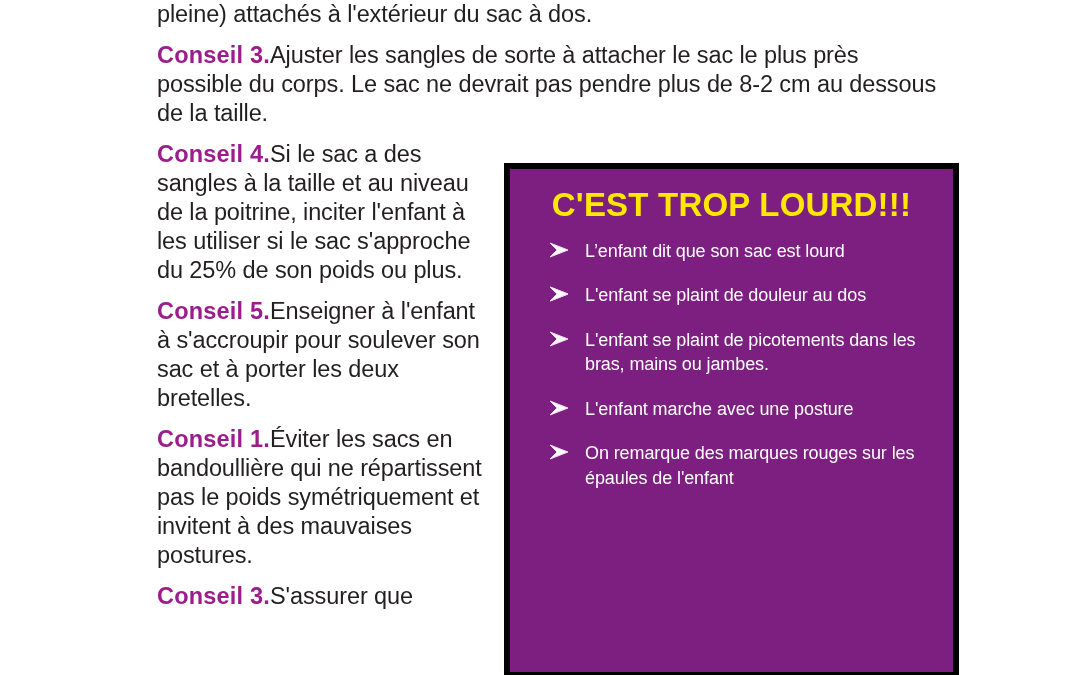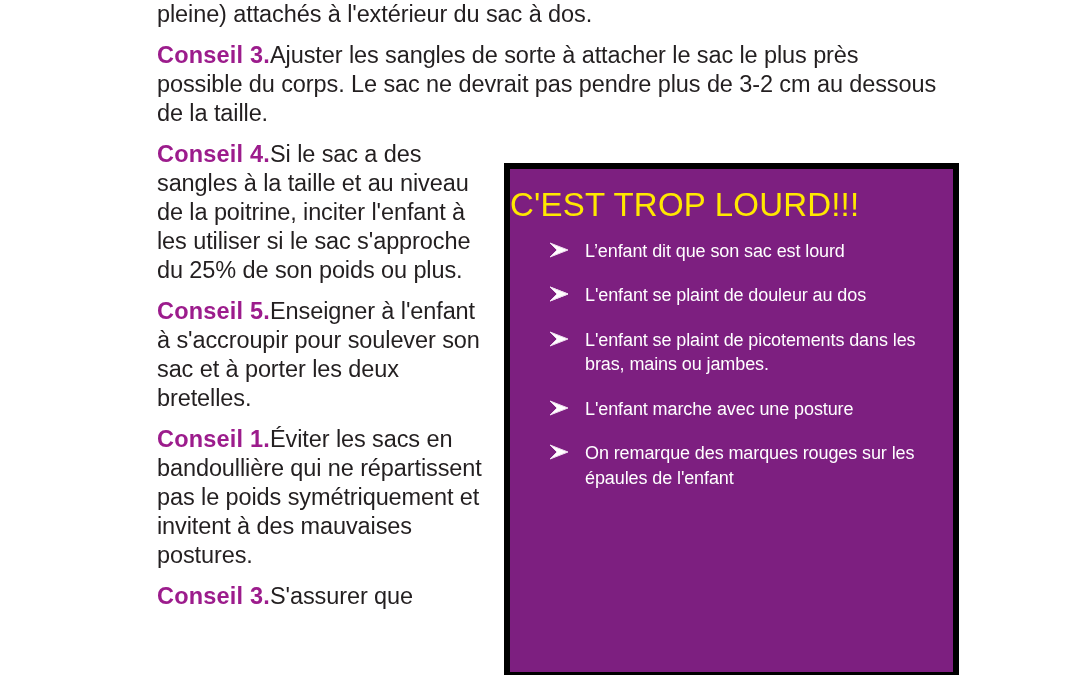--- a/index.html
+++ b/index.html
@@ -62,22 +62,23 @@
     height: 515px;
     background: #7D1F80;
     border: 6px solid #000000;
     box-sizing: border-box;
     overflow: hidden;
   }
 
   #warning-title {
     color: #FFE800;
     font-family: "Liberation Sans", sans-serif;
-    font-weight: normal;
+    font-weight: bold;
     font-size: 33px;
+    text-align: center;
     margin: 19px 0 0 0;
     letter-spacing: 0.2px;
     line-height: 1.05;
   }
 
   #warning-list {
     list-style: none;
     margin: 16px 0 0 0;
     padding: 0 14px 0 38px;
   }
@@ -108,21 +109,21 @@
 
 <div id="page">
 
   <div class="doc-text">
 
     <p class="para">
       <span>(appuyés sur le dos). Éviter les items avec du poids (ex. bouteille d'eau pleine) attachés à l'extérieur du sac à dos.</span>
     </p>
 
     <p class="para">
-      <span class="conseil-label">Conseil 3.</span><span>Ajuster les sangles de sorte à attacher le sac le plus près possible du corps. Le sac ne devrait pas pendre plus de 3-2 cm au dessous de la taille.</span>
+      <span class="conseil-label">Conseil 3.</span><span>Ajuster les sangles de sorte à attacher le sac le plus près possible du corps. Le sac ne devrait pas pendre plus de 8-2 cm au dessous de la taille.</span>
     </p>
 
     <p class="para narrow">
       <span class="conseil-label">Conseil 4.</span><span>Si le sac a des sangles à la taille et au niveau de la poitrine, inciter l'enfant à les utiliser si le sac s'approche du 25% de son poids ou plus.</span>
     </p>
 
     <p class="para narrow">
       <span class="conseil-label">Conseil 5.</span><span>Enseigner à l'enfant à s'accroupir pour soulever son sac et à porter les deux bretelles.</span>
     </p>
 

